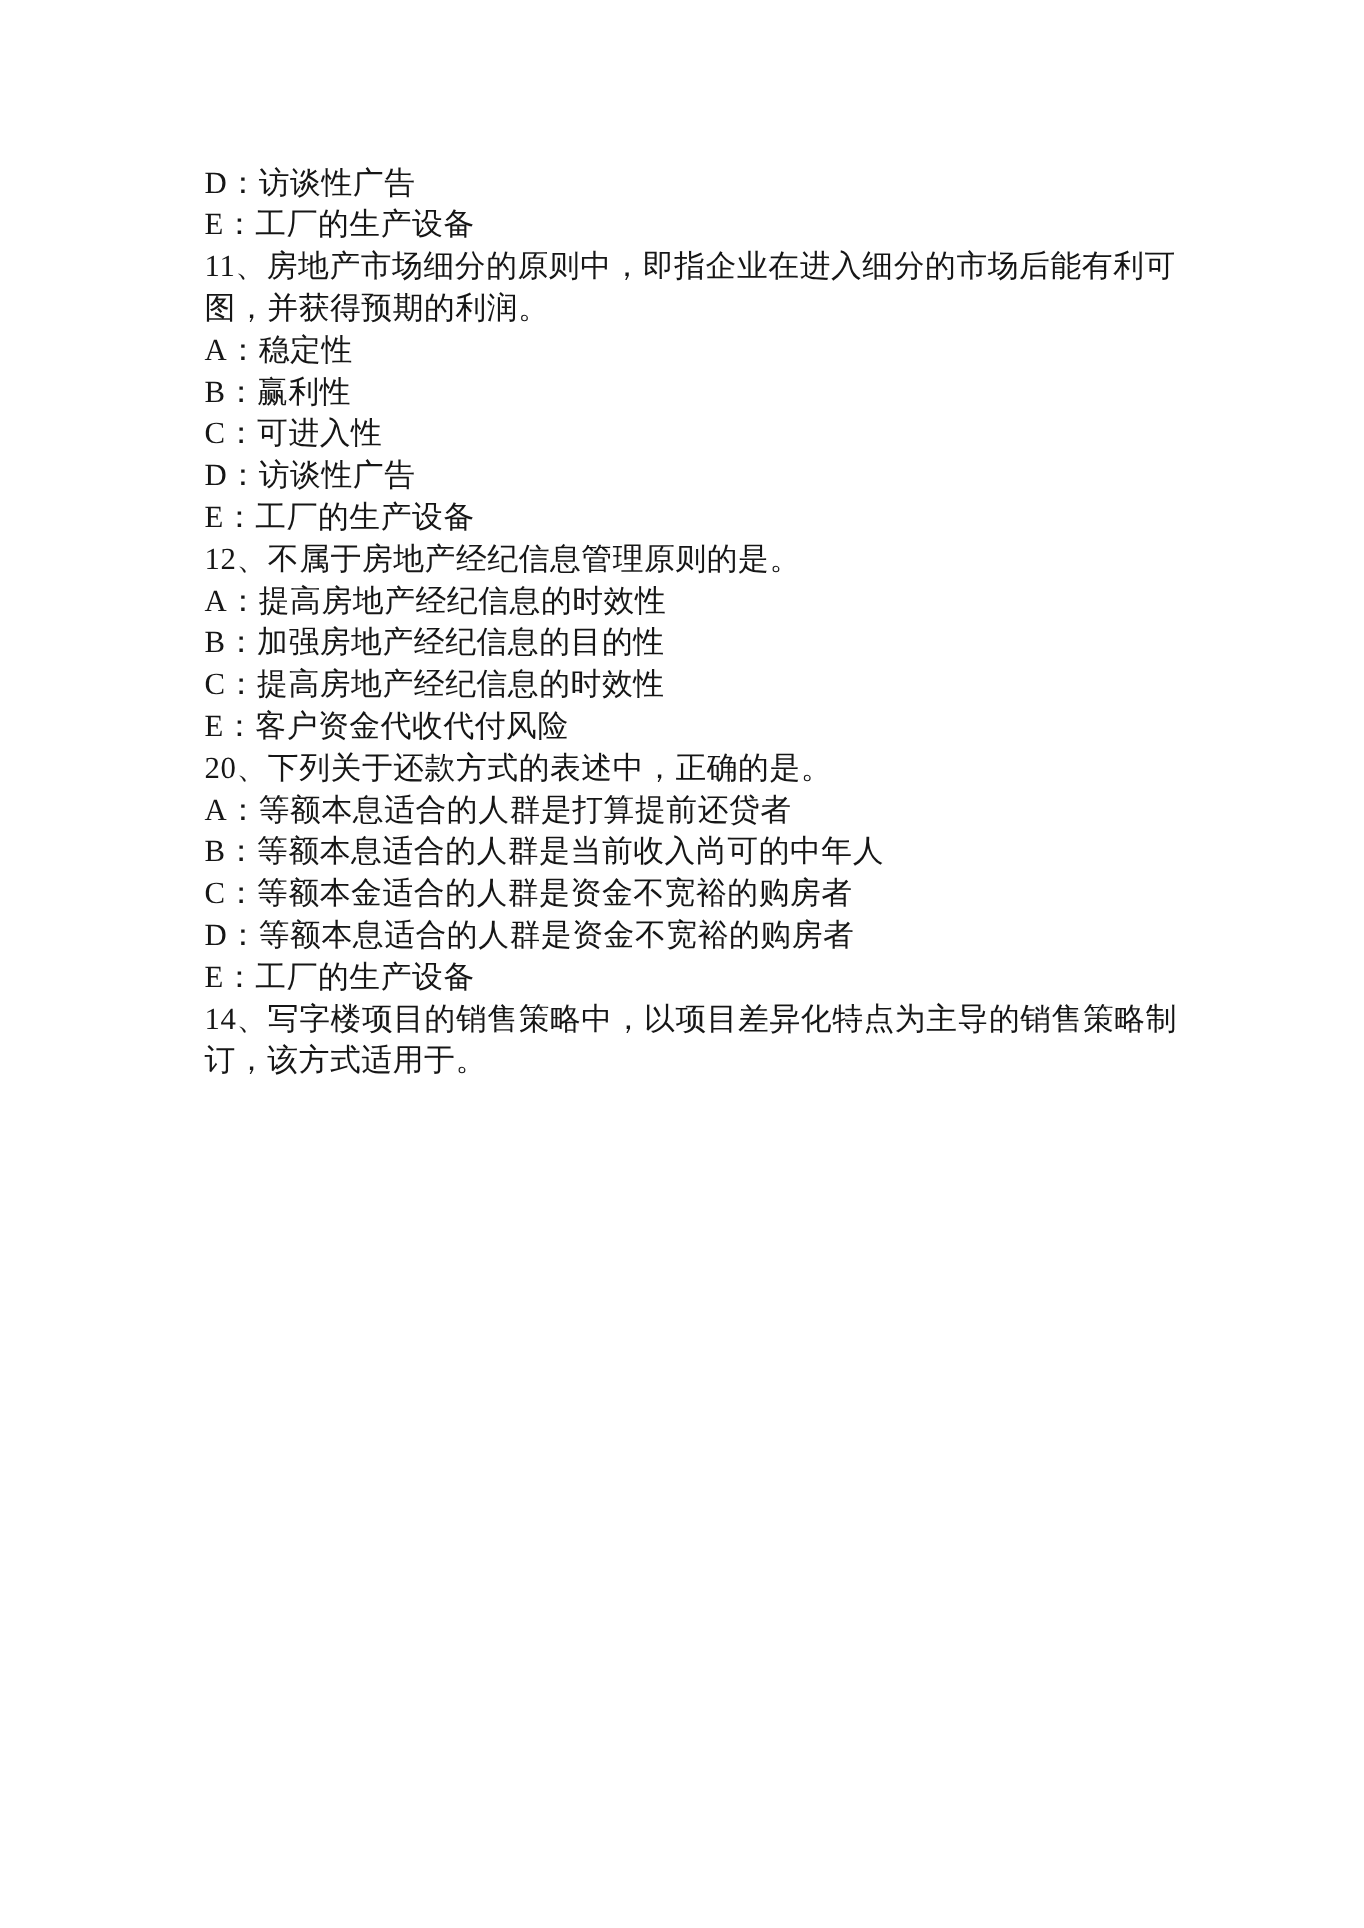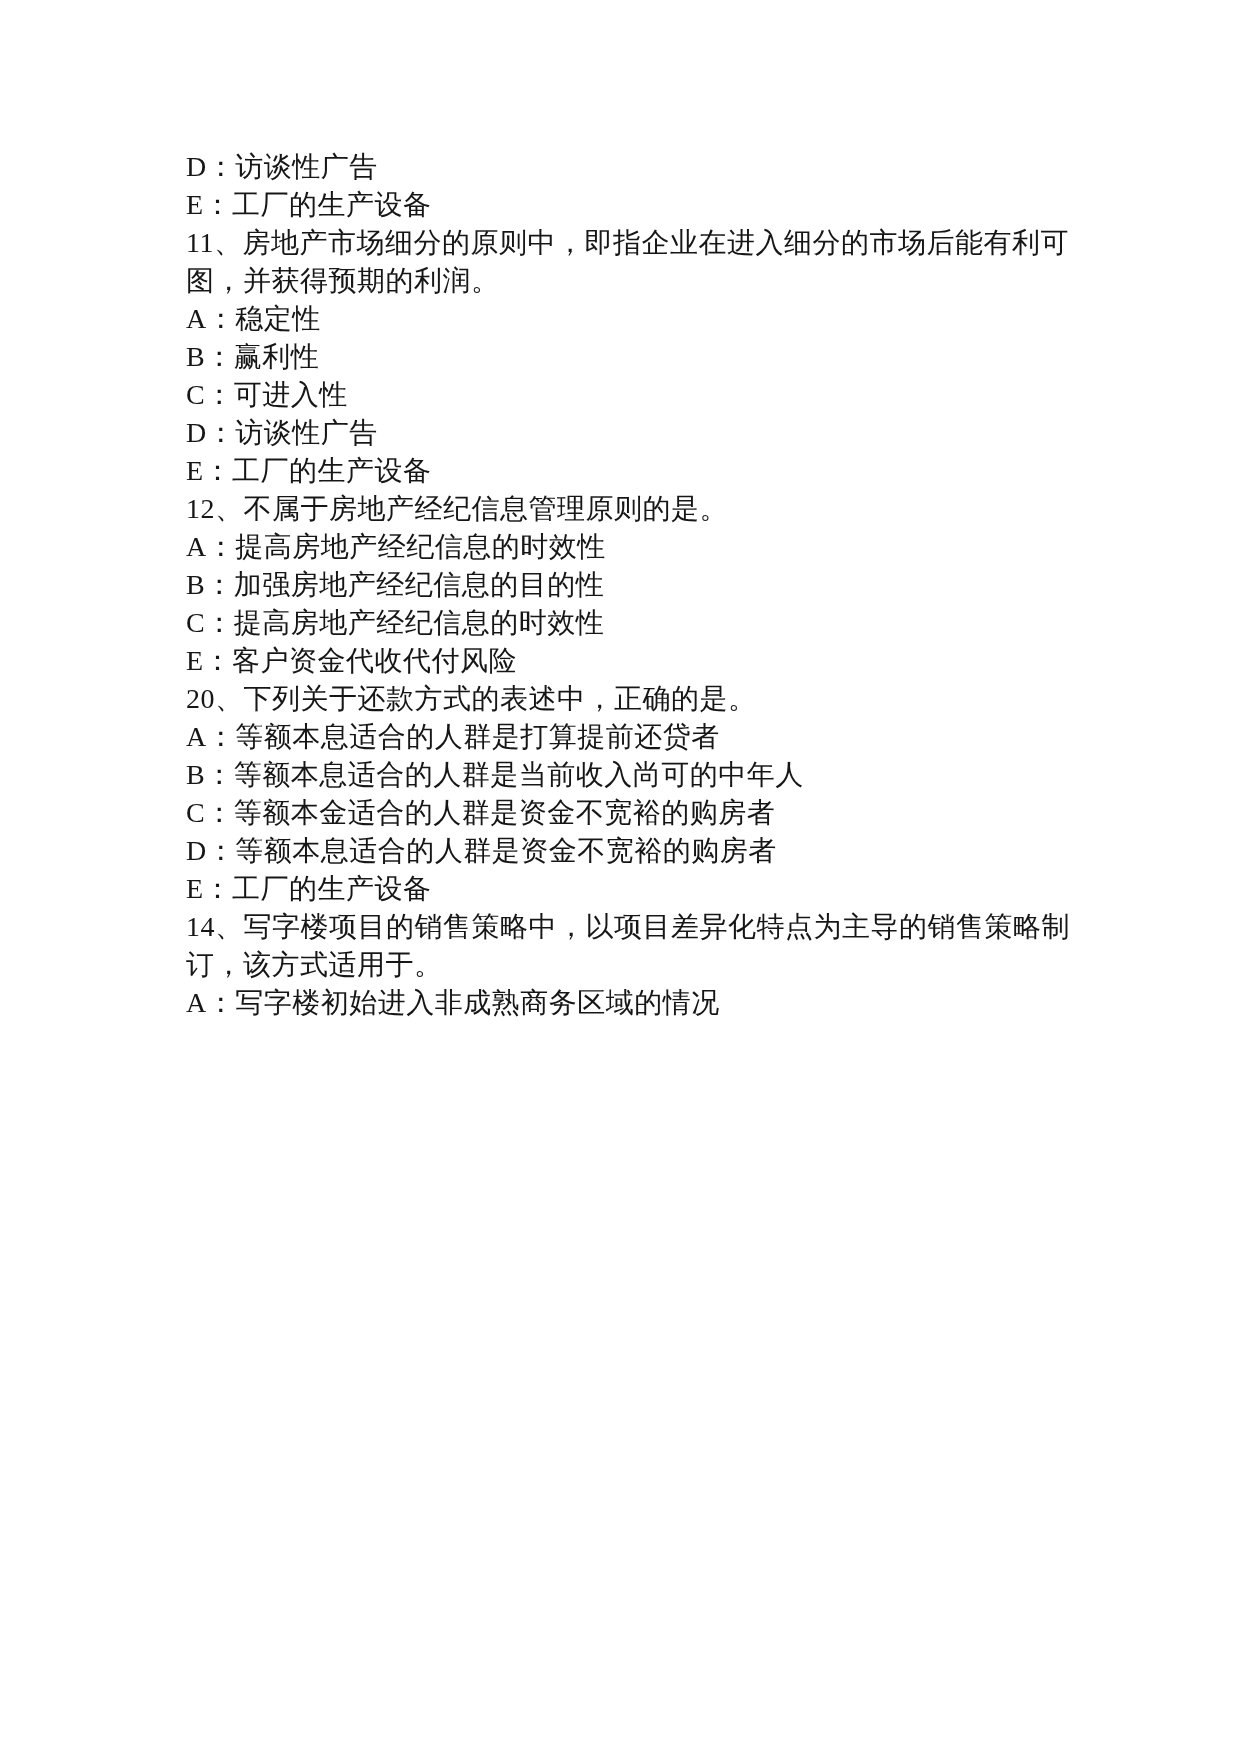--- a/index.html
+++ b/index.html
@@ -51,15 +51,14 @@
       <div class="doc-line para-gap">C：提高房地产经纪信息的时效性</div>
       <div class="doc-line para-gap">E：客户资金代收代付风险</div>
       <div class="doc-line">20、下列关于还款方式的表述中，正确的是。</div>
       <div class="doc-line para-gap">A：等额本息适合的人群是打算提前还贷者</div>
       <div class="doc-line para-gap">B：等额本息适合的人群是当前收入尚可的中年人</div>
       <div class="doc-line para-gap">C：等额本金适合的人群是资金不宽裕的购房者</div>
       <div class="doc-line para-gap">D：等额本息适合的人群是资金不宽裕的购房者</div>
       <div class="doc-line para-gap">E：工厂的生产设备</div>
       <div class="doc-line">14、写字楼项目的销售策略中，以项目差异化特点为主导的销售策略制</div>
       <div class="doc-line">订，该方式适用于。</div>
-      <div class="doc-line para-gap">A：写字楼初始进入非成熟商务区域的情况</div>
     </div>
 </div>
 
 </body></html>

